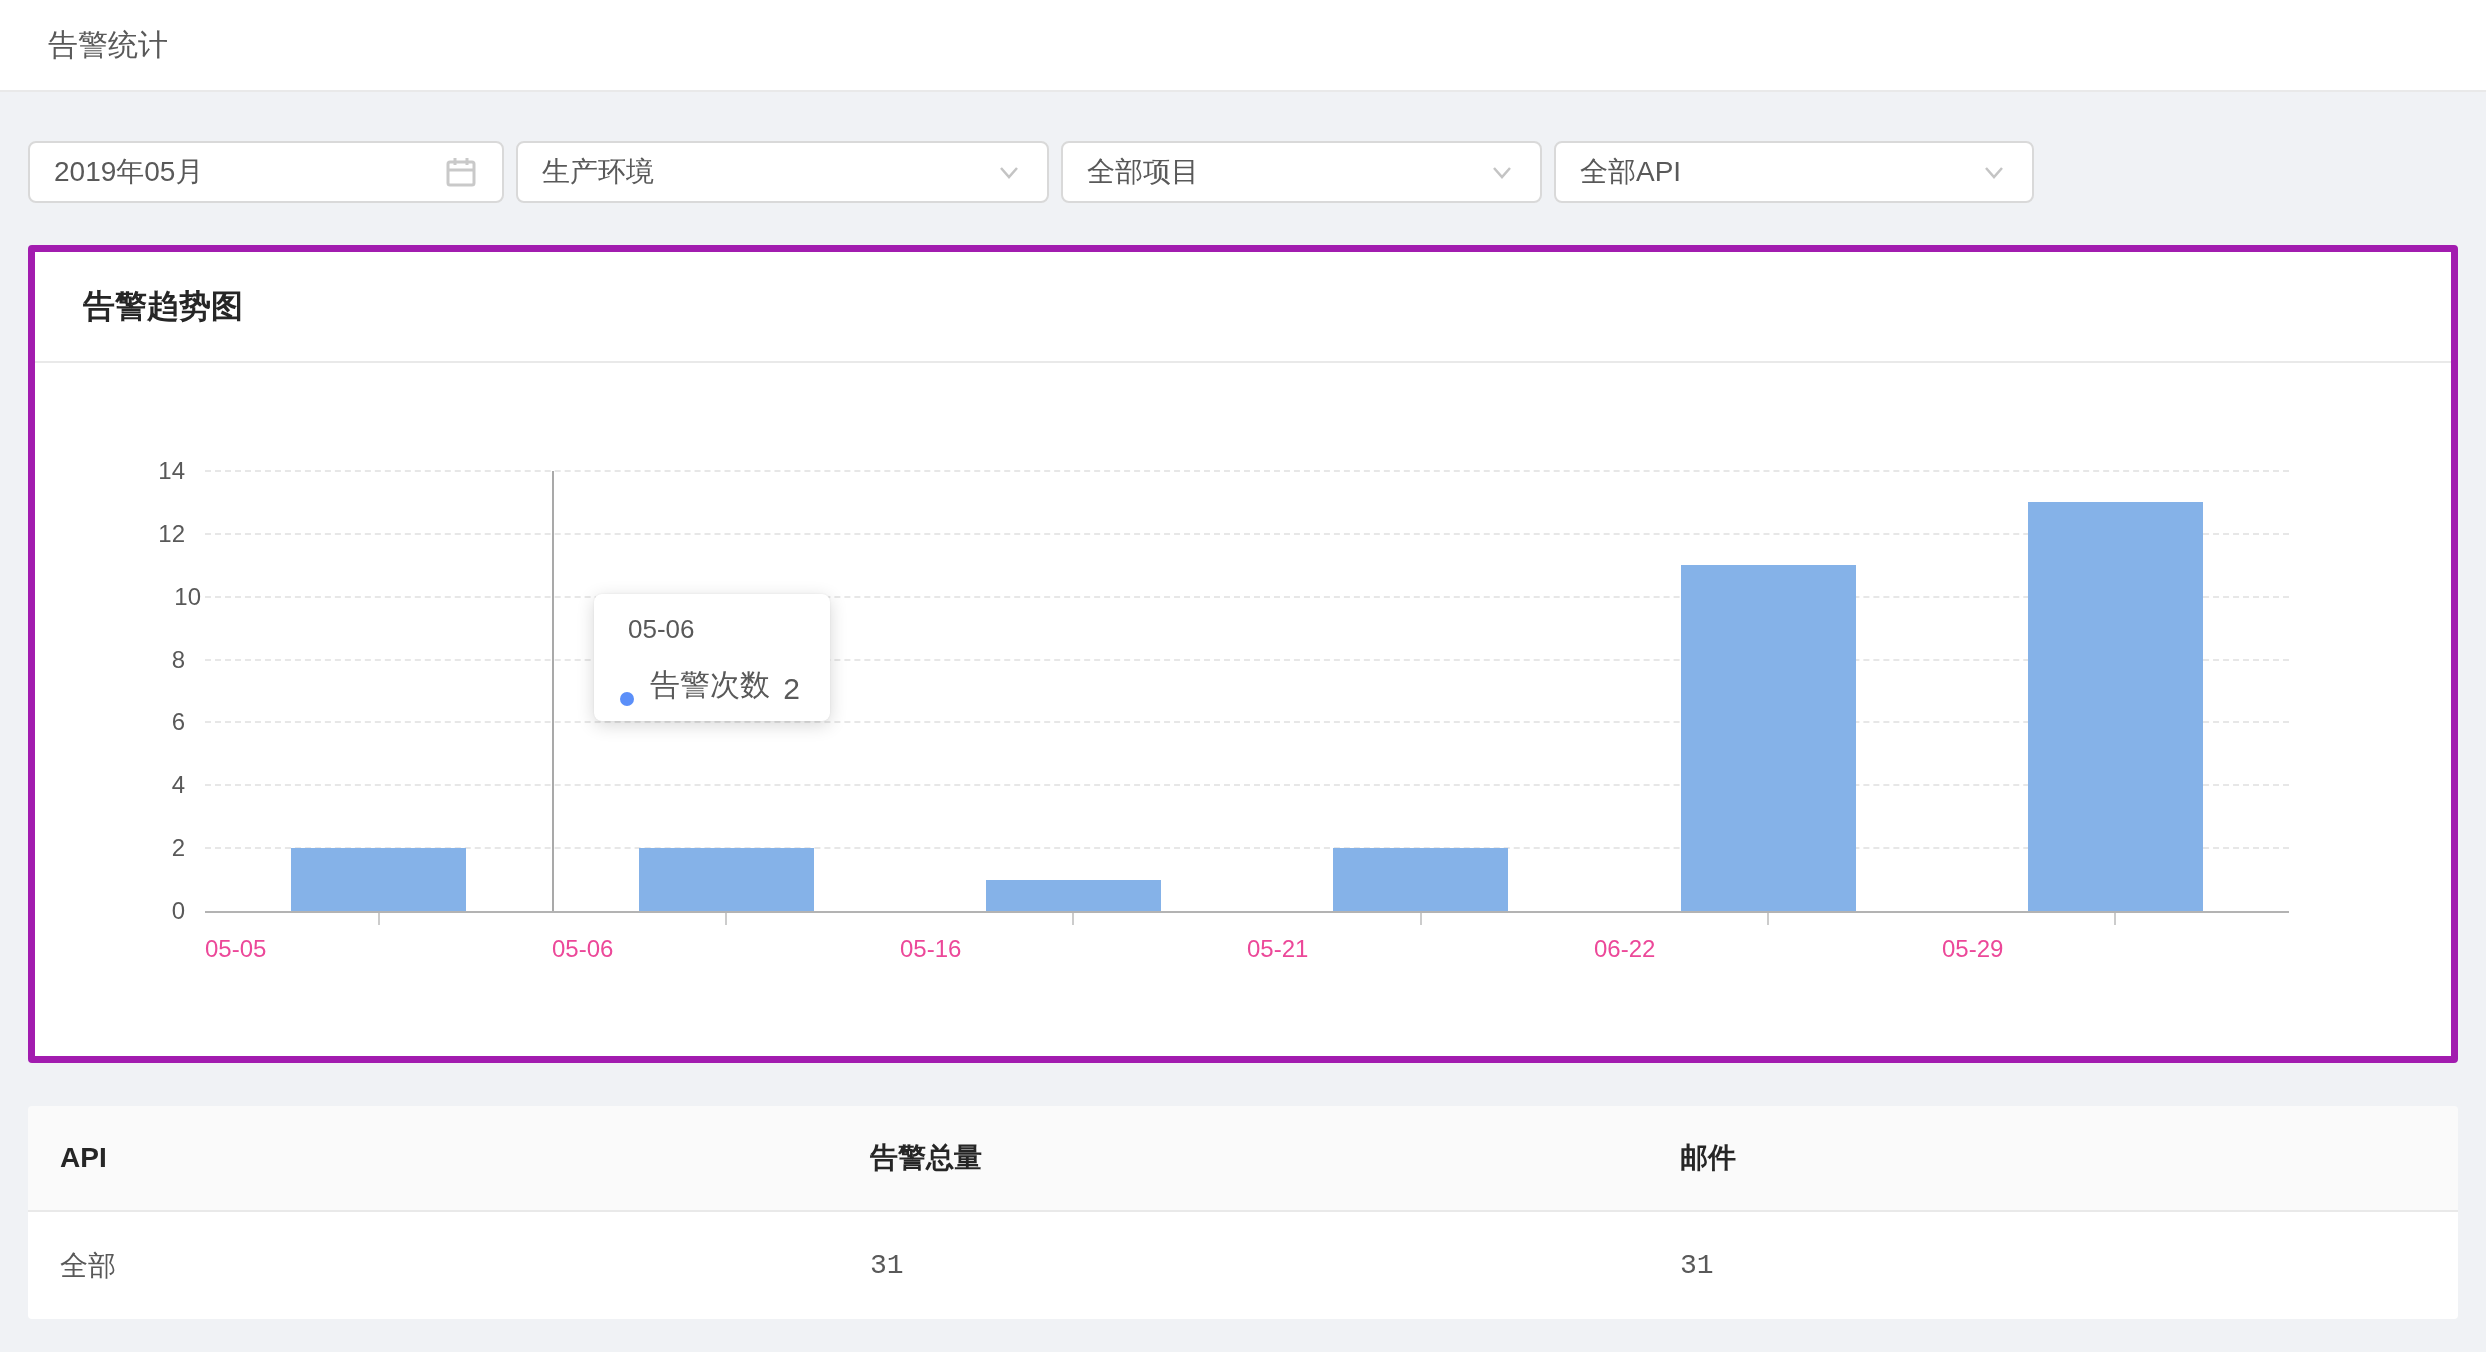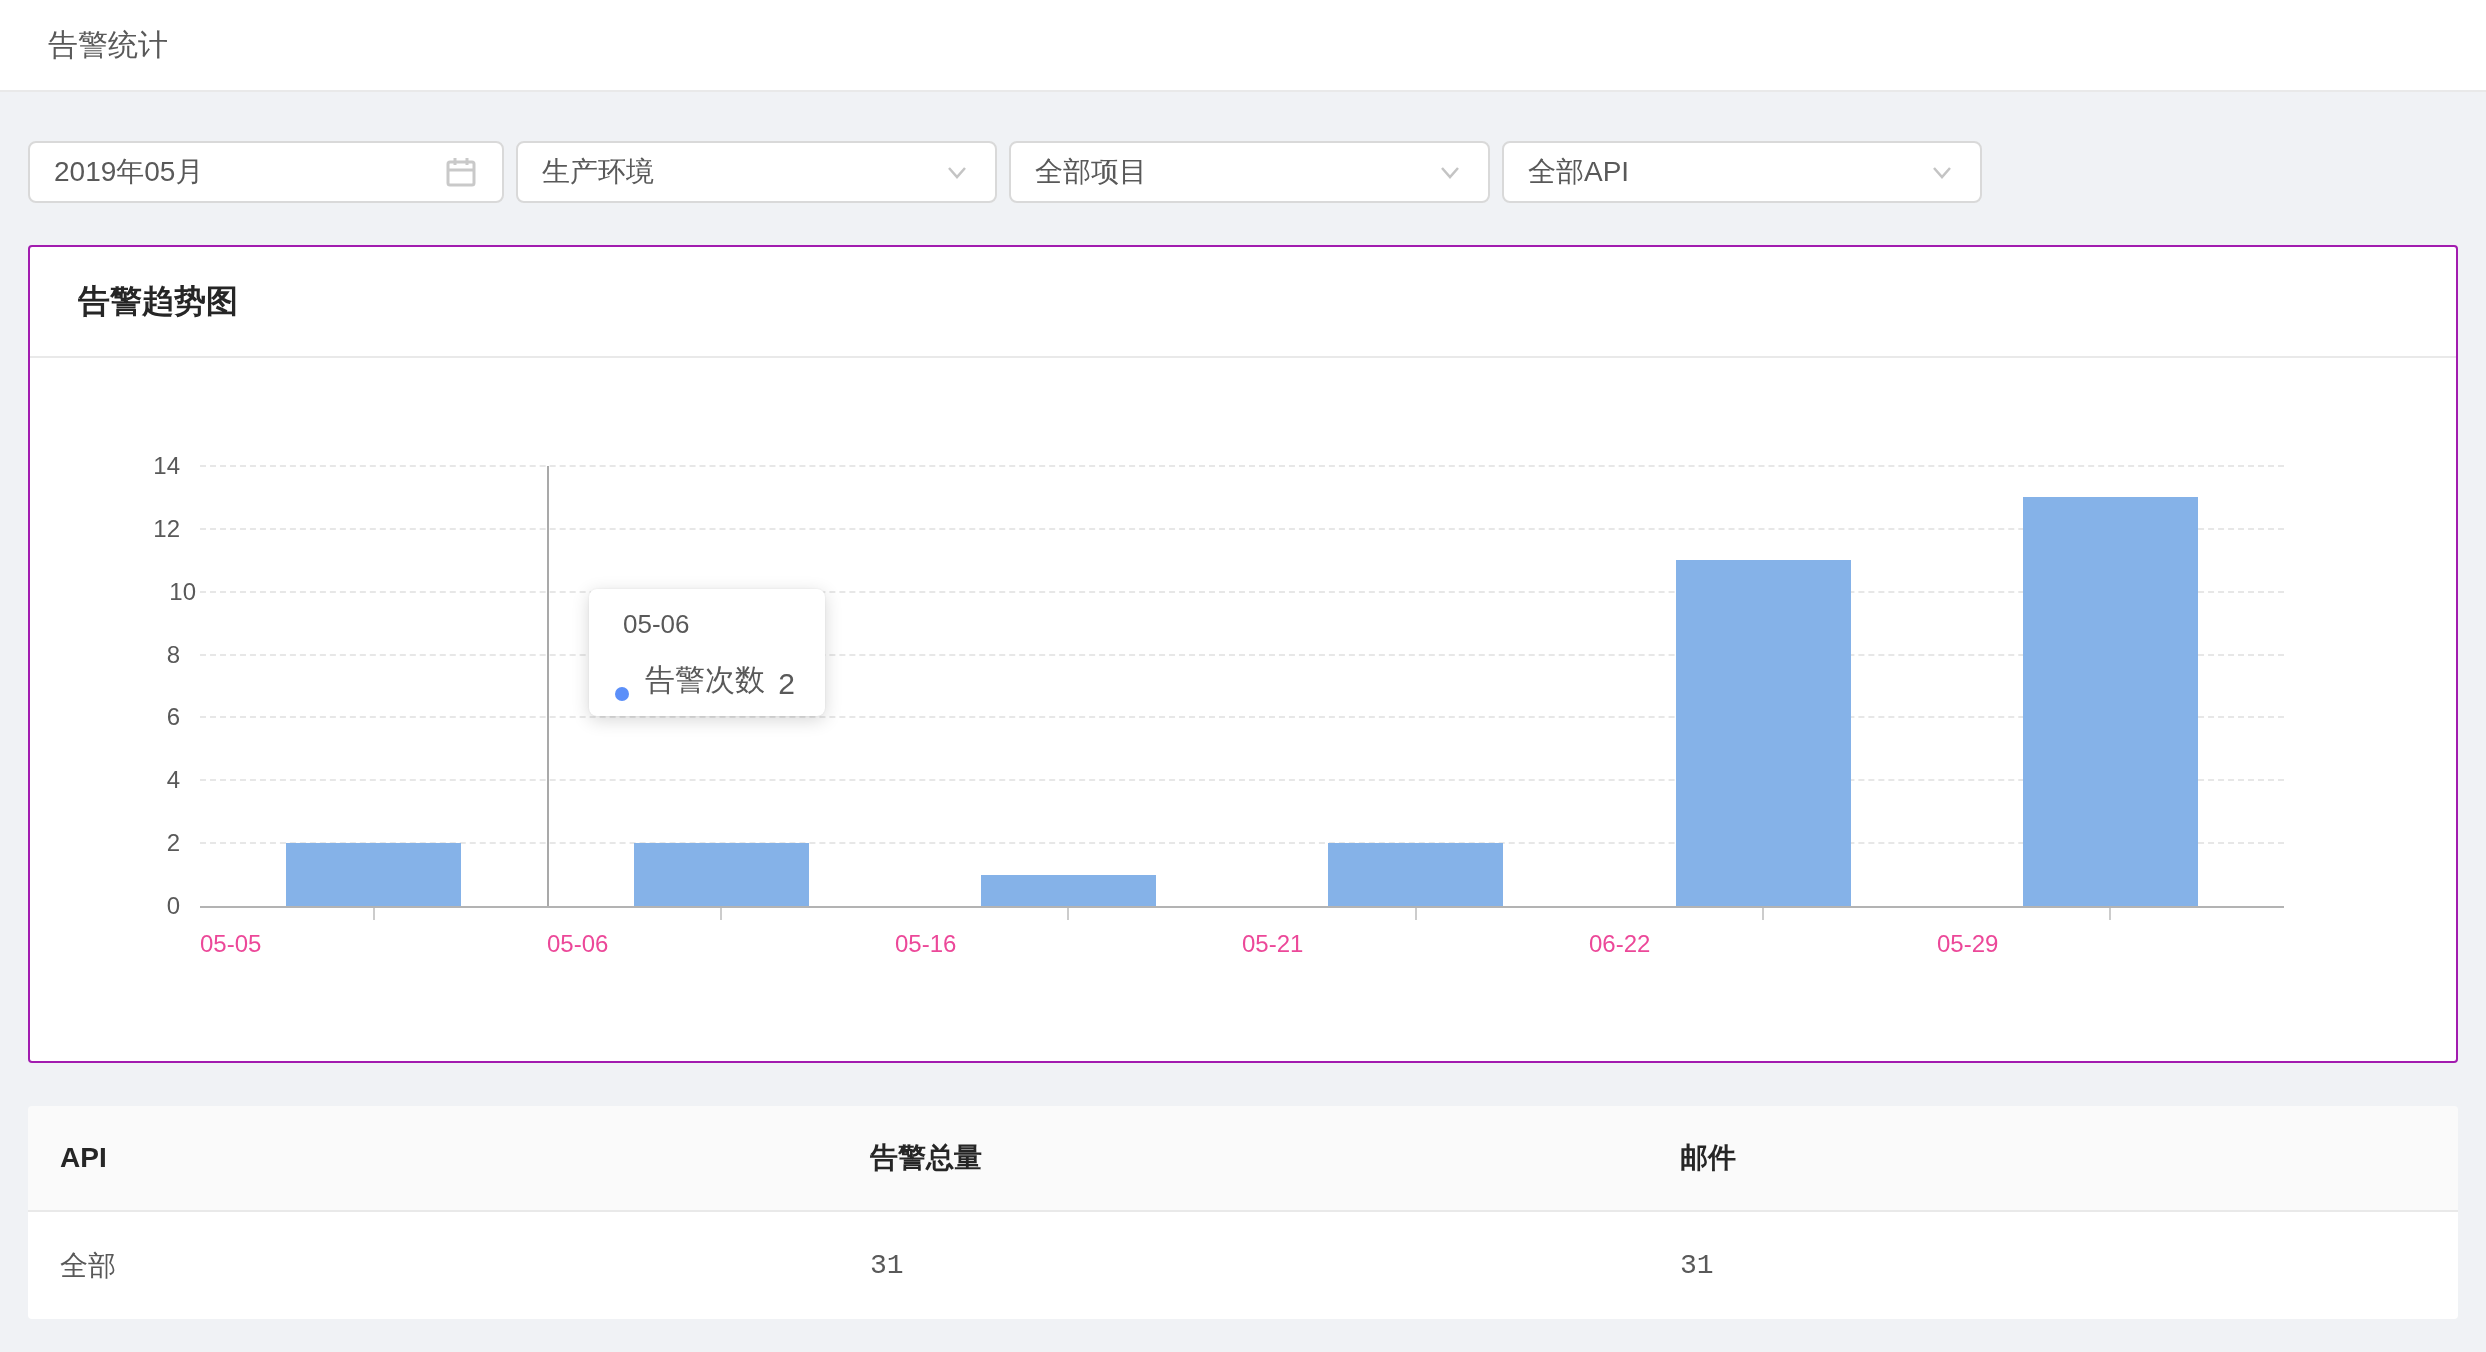--- a/index.html
+++ b/index.html
@@ -19,29 +19,29 @@
   
   .filters{
     margin:49px 28px 0 28px; display:flex; gap:12px;
   }
   .control{
     height:62px; background:#fff; border:2px solid #d9d9d9; border-radius:8px;
     display:flex; align-items:center; justify-content:space-between;
     padding:0 24px; font-size:28px; color:#595959; cursor:pointer;
   }
   .control.date{ width:476px; }
-  .control.sel1{ width:481px; }
+  .control.sel1{ width:533px; }
   .control.sel2{ width:481px; }
   .control.sel3{ width:480px; }
   .control svg{ flex:none; }
 
   
   .card{
     margin:42px 28px 0 28px; height:818px; background:#fff;
-    border:2px solid #a21caf; border-radius:4px;
+    border:7px solid #a21caf; border-radius:4px;
   }
   .card-head{
     height:111px; border-bottom:2px solid #e9e9e9;
     display:flex; align-items:center; padding-left:48px;
   }
   .card-title{ font-size:32px; font-weight:bold; color:#262626; }
   .chart{ position:relative; height:703px; }
 
   .gridline{
     position:absolute; border-top:2px dashed #e7e7e7; height:0;

